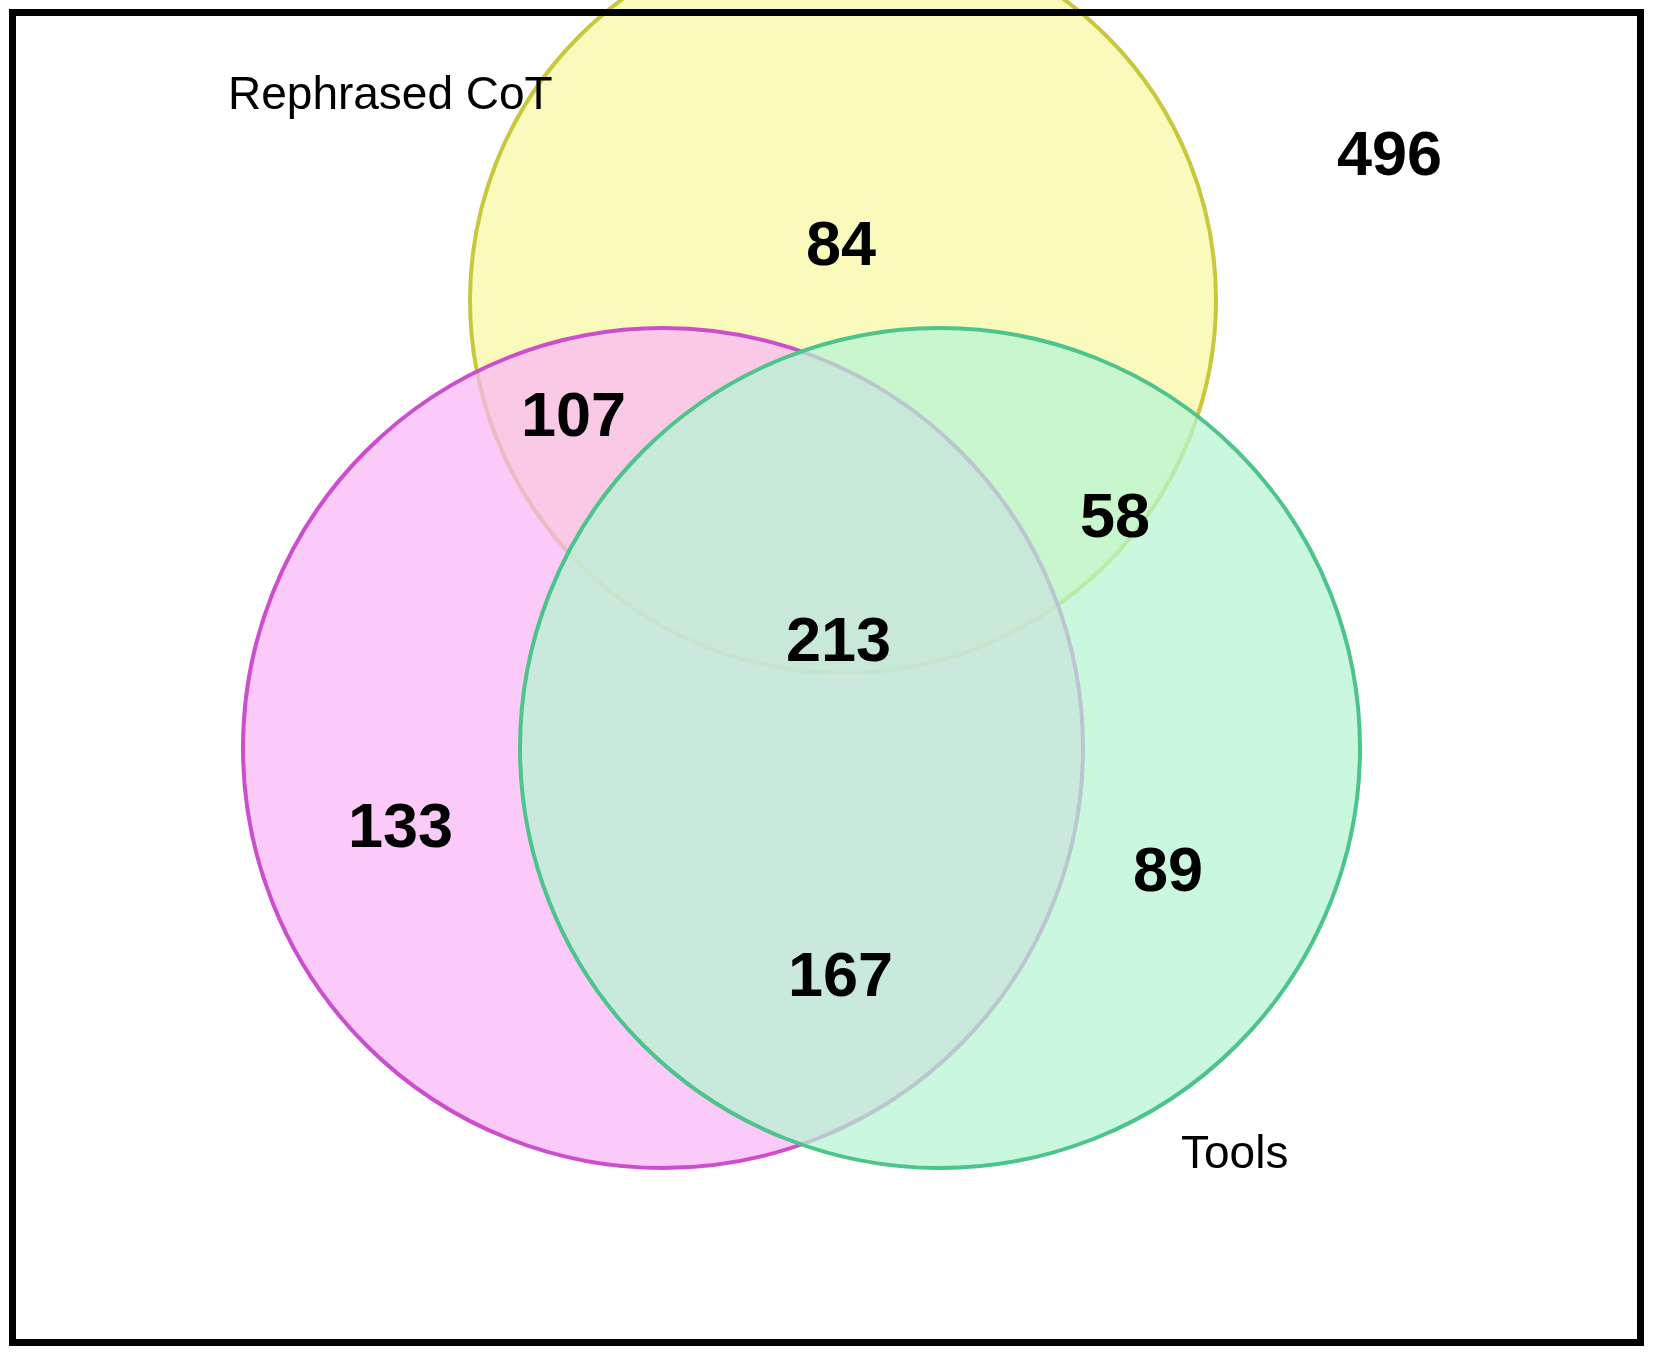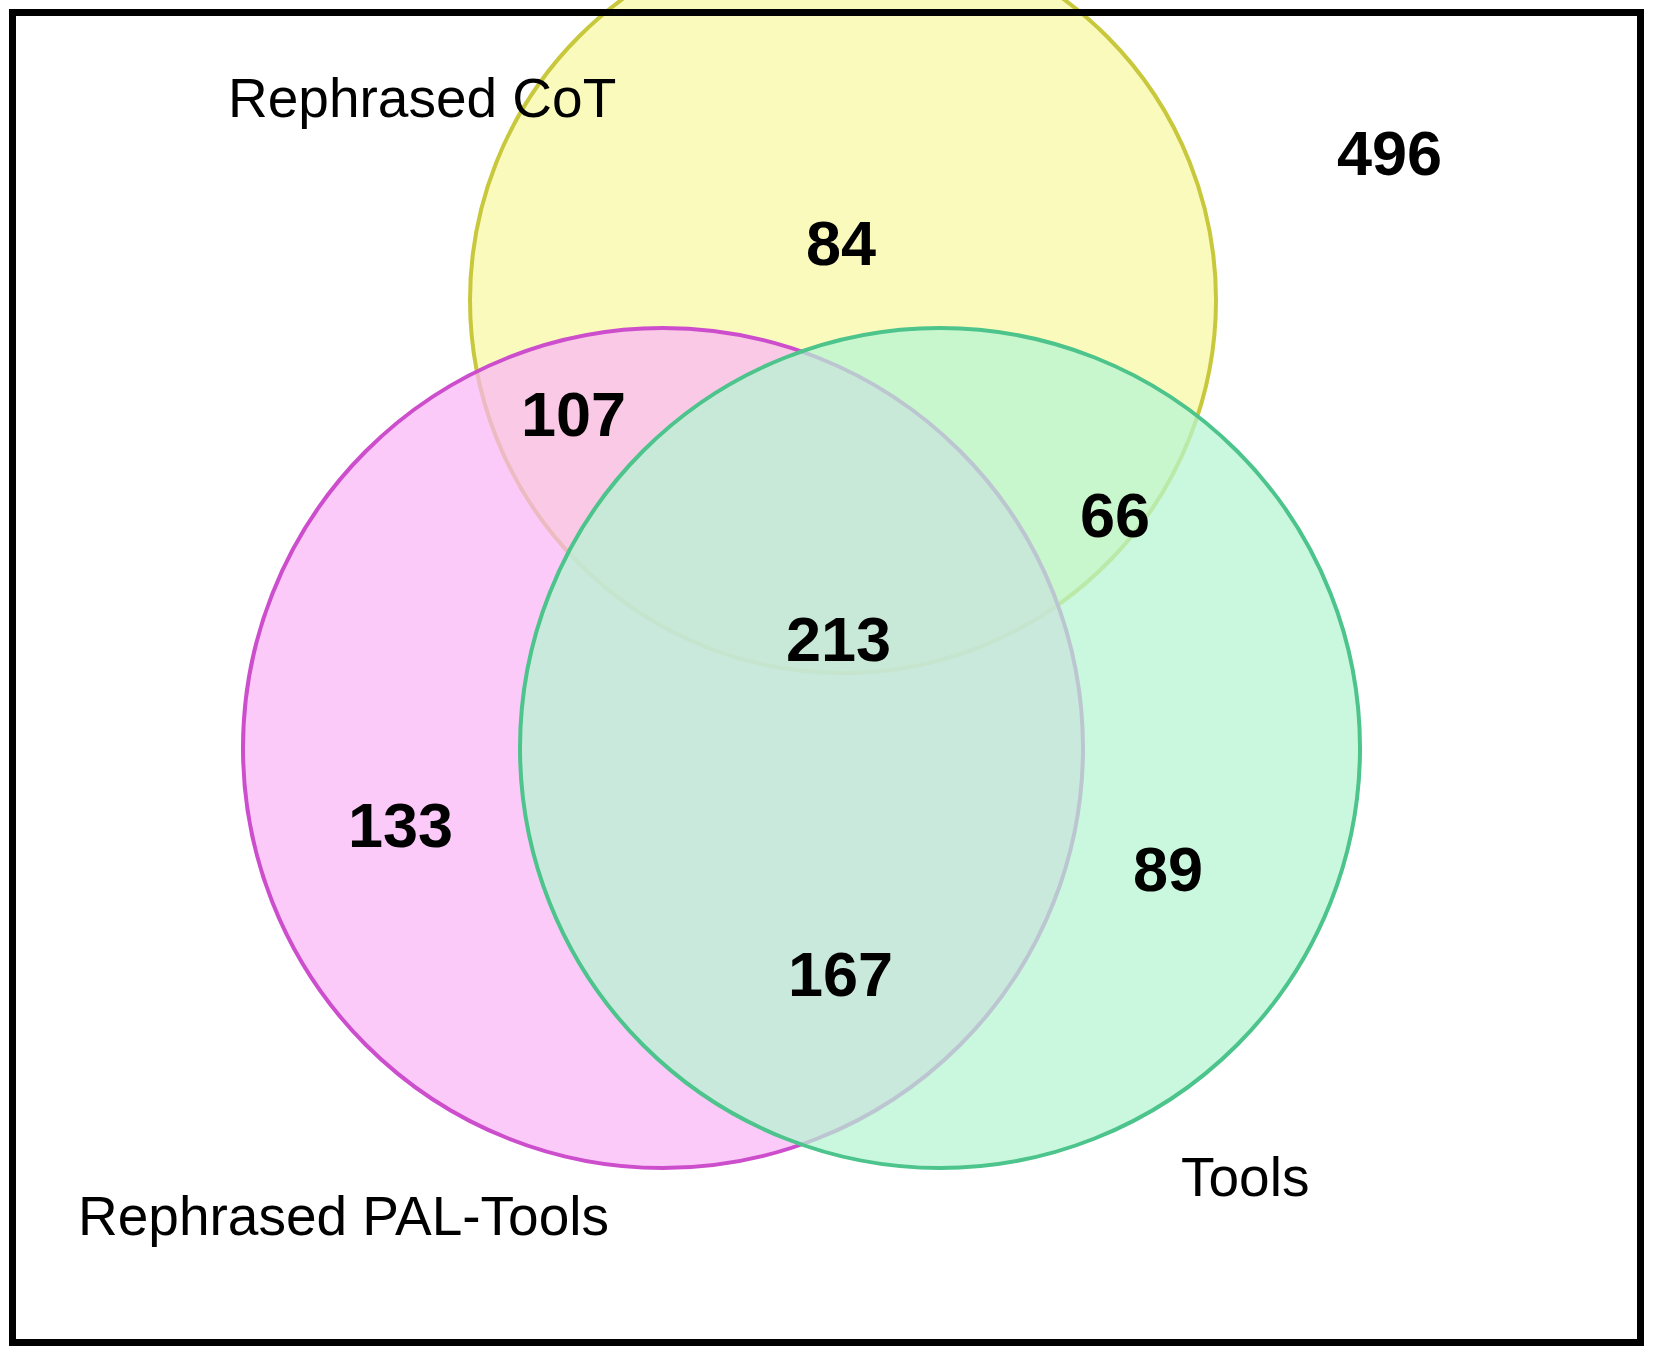--- a/index.html
+++ b/index.html
@@ -31,21 +31,21 @@
   #venn-svg {
     position: absolute;
     left: 0;
     top: 0;
     width: 1661px;
     height: 1363px;
   }
   .venn-label {
     position: absolute;
     font-family: "Liberation Sans", sans-serif;
-    font-size: 55px;
+    font-size: 46px;
     font-weight: 400;
     color: #000000;
     white-space: pre;
     line-height: 1.12;
   }
   .venn-count {
     position: absolute;
     font-family: "Liberation Sans", sans-serif;
     font-size: 63px;
     font-weight: bold;
@@ -76,33 +76,32 @@
     <defs></defs>
     <g style="mix-blend-mode:multiply">
       <circle cx="843" cy="300" r="373" fill="#f8f8aa" fill-opacity="0.78" stroke="#c8c83c" stroke-width="4"></circle>
       <circle cx="663" cy="748" r="420" fill="#f9b6f5" fill-opacity="0.72" stroke="#cc4ecc" stroke-width="4"></circle>
       <circle cx="940" cy="748" r="420" fill="#b6f5d2" fill-opacity="0.72" stroke="#4cc48c" stroke-width="4"></circle>
     </g>
   </svg>
 
   <div class="venn-label" id="label-cot">Rephrased CoT</div>
 
-  <div class="venn-label" id="label-paltools">Rephrased PAL-Tools</div>
 
   <div class="venn-label" id="label-tools">
     <div>Tools</div>
   </div>
 
   <div class="venn-count" id="count-outside">496</div>
 
   <div class="venn-count" id="count-cot-only">84</div>
 
   <div class="venn-count" id="count-cot-pal">107</div>
 
-  <div class="venn-count" id="count-cot-tools">66</div>
+  <div class="venn-count" id="count-cot-tools">58</div>
 
   <div class="venn-count" id="count-all-three">213</div>
 
   <div class="venn-count" id="count-pal-only">133</div>
 
   <div class="venn-count" id="count-tools-only">89</div>
 
   <div class="venn-count" id="count-pal-tools">167</div>
 
 </div>

